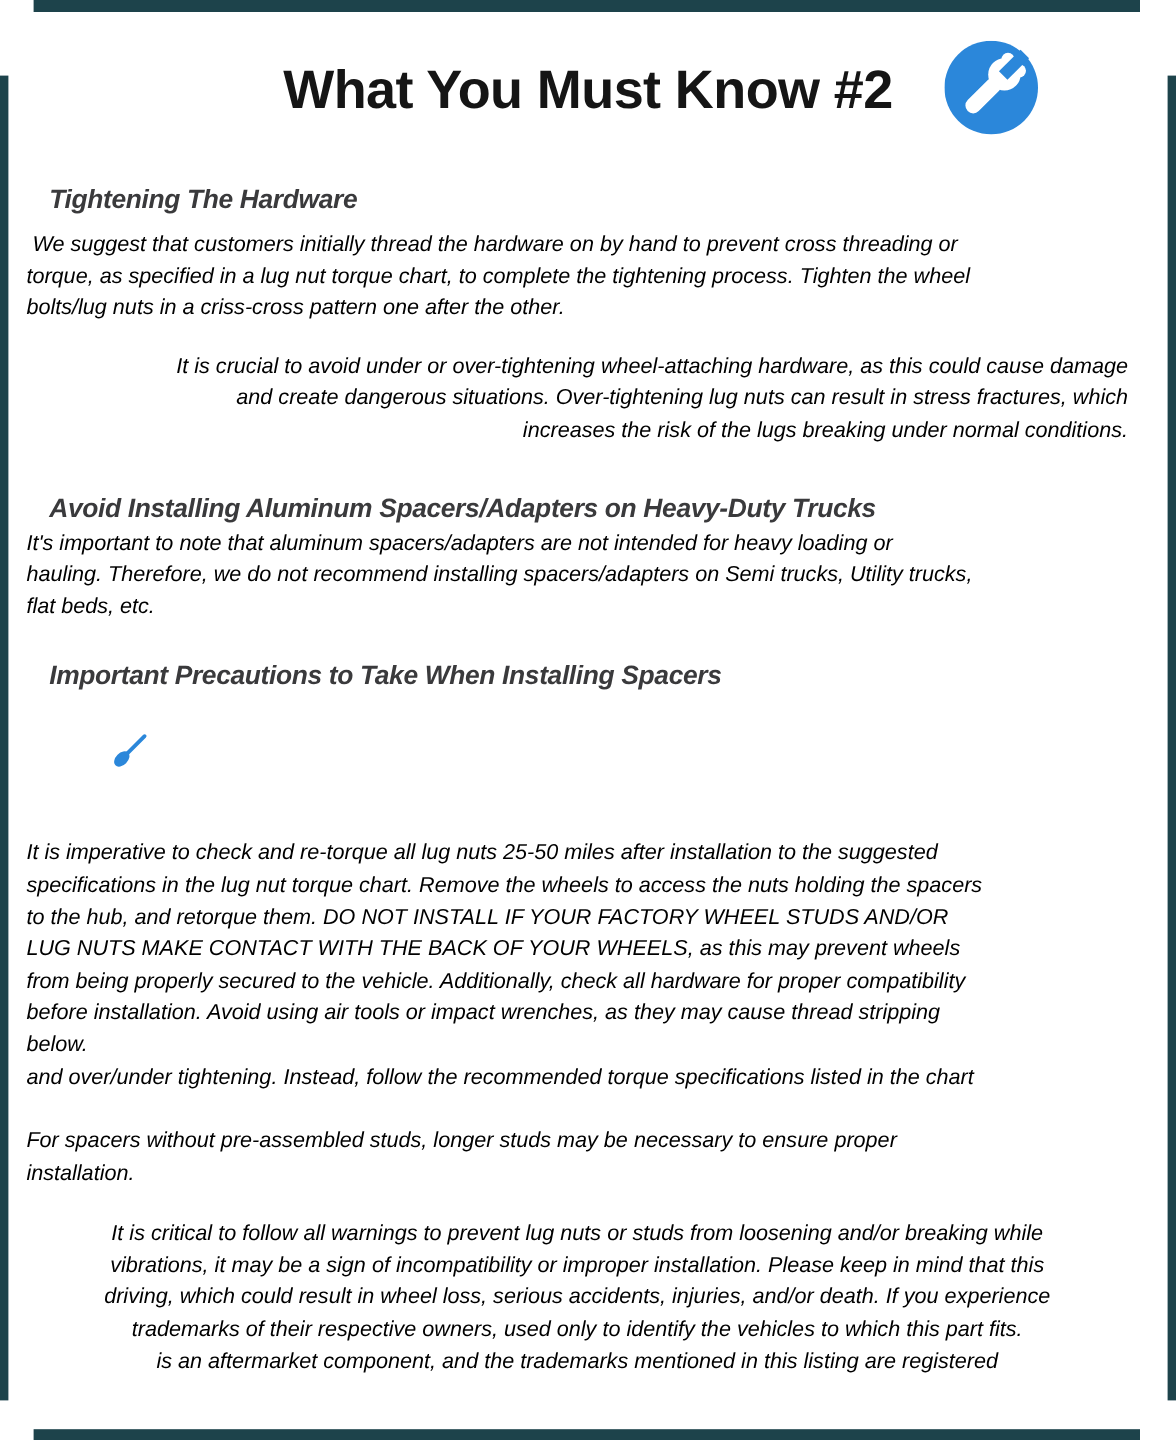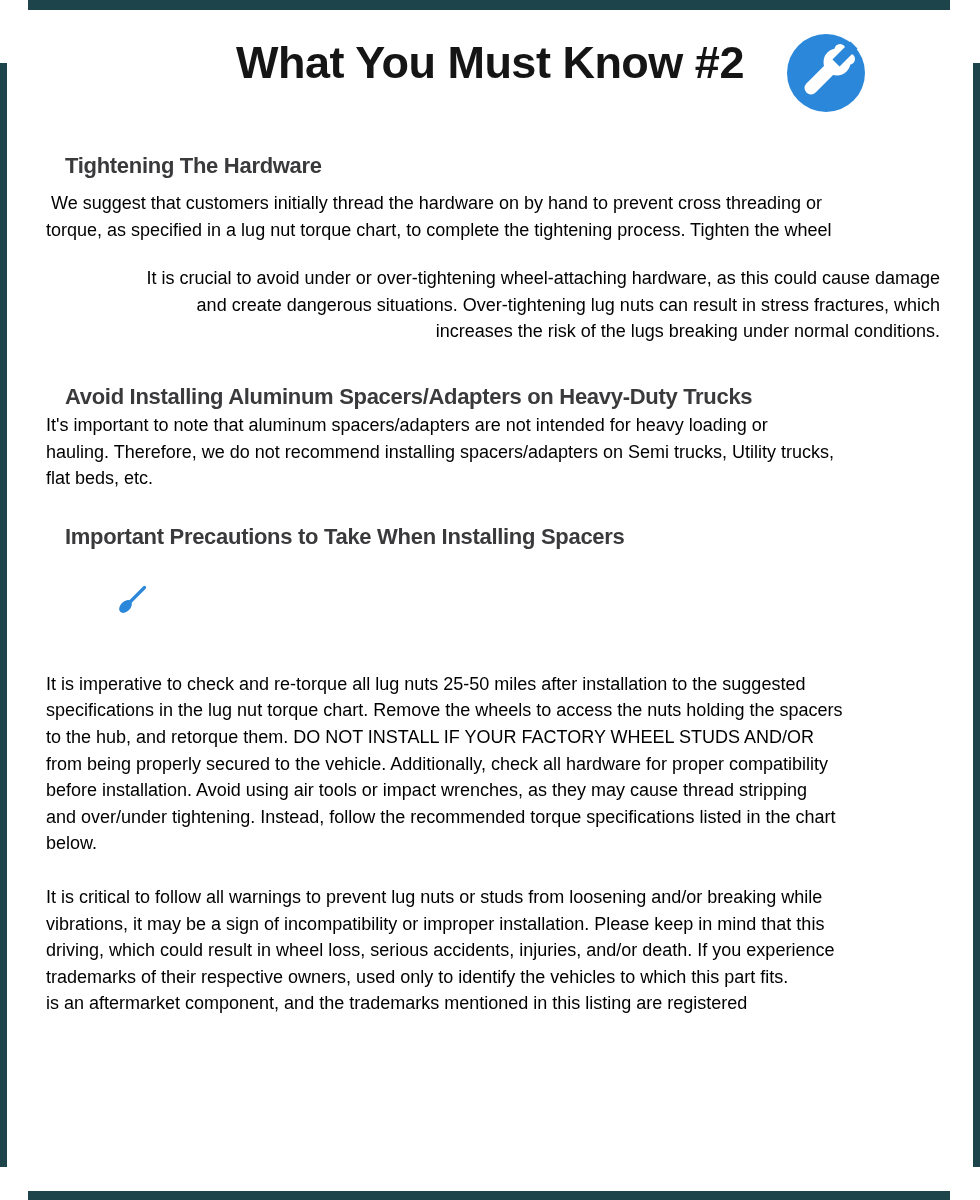--- a/index.html
+++ b/index.html
@@ -11,33 +11,33 @@
     position: relative;
   }
   .frame { position: absolute; background: #1d434b; }
   .frame.top    { left: 28px; top: 0;    width: 922px; height: 10px; }
   .frame.bottom { left: 28px; bottom: 0; width: 922px; height: 9px;  }
   .frame.left   { left: 0;  top: 63px; width: 7px; height: 1104px; }
   .frame.right  { right: 0; top: 63px; width: 7px; height: 1104px; }
 
   header { position: relative; height: 115px; }
   .page-title {
-    margin: 0; padding-top: 35px;
+    margin: 0; padding-top: 47px;
     text-align: center;
     font-size: 45px; font-weight: 700;
     letter-spacing: -0.5px;
     color: #151515;
     line-height: 1.25;
   }
   .badge {
     position: absolute; left: 787px; top: 34px;
     width: 78px; height: 78px; display: block;
   }
 
-  #content { padding: 0 40px 0 46px; }
+  #content { padding: 0 40px 0 22px; font-style: italic; }
   .section-heading {
     margin: 38px 0 0 0; padding-left: 19px;
     font-size: 22px; font-weight: 700;
     letter-spacing: -0.3px;
     line-height: 29px;
     color: #3a3a3c;
     white-space: pre;
   }
   .h-icon { display: inline-block; vertical-align: middle; margin-left: 16px; transform: translateY(2px); }
   .para { margin: 22px 0 0 0; }
@@ -48,21 +48,21 @@
   }
   
   #content > :nth-child(1) { margin-top: 36px; }  
   #content > :nth-child(2) { margin-top: 10px; }  
   #content > :nth-child(3) { margin-top: 22px; text-align: right; }  
   #content > :nth-child(4) { margin-top: 37px; }  
   #content > :nth-child(5) { margin-top: 1px; }  
   #content > :nth-child(6) { margin-top: 30px; }  
   #content > :nth-child(7) { margin-top: 21px; }  
   #content > :nth-child(8) { margin-top: 27px; }  
-  #content > :nth-child(9) { margin-top: 24px; }  
+  #content > :nth-child(9) { margin-top: 24px; text-align: center; }  
 </style>
 </head>
 <body>
 
 <div class="frame top"></div>
 <div class="frame bottom"></div>
 <div class="frame left"></div>
 <div class="frame right"></div>
 
 <header>
@@ -77,20 +77,21 @@
       <line x1="49" y1="29" x2="67" y2="11" stroke="#2b87da" stroke-width="10" stroke-linecap="butt"></line>
     </svg>
   </span>
 </header>
 
 <main id="content">
     <h2 class="section-heading"><span>Tightening The Hardware</span></h2>
     <div class="para">
       <div class="line"> We suggest that customers initially thread the hardware on by hand to prevent cross threading or</div>
       <div class="line">torque, as specified in a lug nut torque chart, to complete the tightening process. Tighten the wheel</div>
+      <div class="line">bolts/lug nuts in a criss-cross pattern one after the other.</div>
     </div>
     <div class="para">
       <div class="line">It is crucial to avoid under or over-tightening wheel-attaching hardware, as this could cause damage</div>
       <div class="line">and create dangerous situations. Over-tightening lug nuts can result in stress fractures, which</div>
       <div class="line">increases the risk of the lugs breaking under normal conditions.</div>
     </div>
     <h2 class="section-heading"><span>Avoid Installing Aluminum Spacers/Adapters on Heavy-Duty Trucks</span></h2>
     <div class="para">
       <div class="line">It's important to note that aluminum spacers/adapters are not intended for heavy loading or</div>
       <div class="line">hauling. Therefore, we do not recommend installing spacers/adapters on Semi trucks, Utility trucks,</div>
@@ -101,24 +102,29 @@
     <svg width="34" height="34" viewBox="0 0 34 34" aria-hidden="true">
       <ellipse cx="9.5" cy="24.5" rx="5" ry="7.5" transform="rotate(45 9.5 24.5)" fill="#2b87da"></ellipse>
       <line x1="13.5" y1="20.5" x2="28.5" y2="5.5" stroke="#2b87da" stroke-width="3.2" stroke-linecap="round"></line>
     </svg>
   </span>
 </h2>
     <div class="para">
       <div class="line">It is imperative to check and re-torque all lug nuts 25-50 miles after installation to the suggested</div>
       <div class="line">specifications in the lug nut torque chart. Remove the wheels to access the nuts holding the spacers</div>
       <div class="line">to the hub, and retorque them. DO NOT INSTALL IF YOUR FACTORY WHEEL STUDS AND/OR</div>
+      <div class="line">LUG NUTS MAKE CONTACT WITH THE BACK OF YOUR WHEELS, as this may prevent wheels</div>
       <div class="line">from being properly secured to the vehicle. Additionally, check all hardware for proper compatibility</div>
       <div class="line">before installation. Avoid using air tools or impact wrenches, as they may cause thread stripping</div>
+      <div class="line">below.</div>
       <div class="line">and over/under tightening. Instead, follow the recommended torque specifications listed in the chart</div>
-      <div class="line">below.</div>
+    </div>
+    <div class="para">
+      <div class="line">For spacers without pre-assembled studs, longer studs may be necessary to ensure proper</div>
+      <div class="line">installation.</div>
     </div>
     <div class="para">
       <div class="line">It is critical to follow all warnings to prevent lug nuts or studs from loosening and/or breaking while</div>
       <div class="line">vibrations, it may be a sign of incompatibility or improper installation. Please keep in mind that this</div>
       <div class="line">driving, which could result in wheel loss, serious accidents, injuries, and/or death. If you experience</div>
       <div class="line">trademarks of their respective owners, used only to identify the vehicles to which this part fits.</div>
       <div class="line">is an aftermarket component, and the trademarks mentioned in this listing are registered</div>
     </div>
   </main>
 

